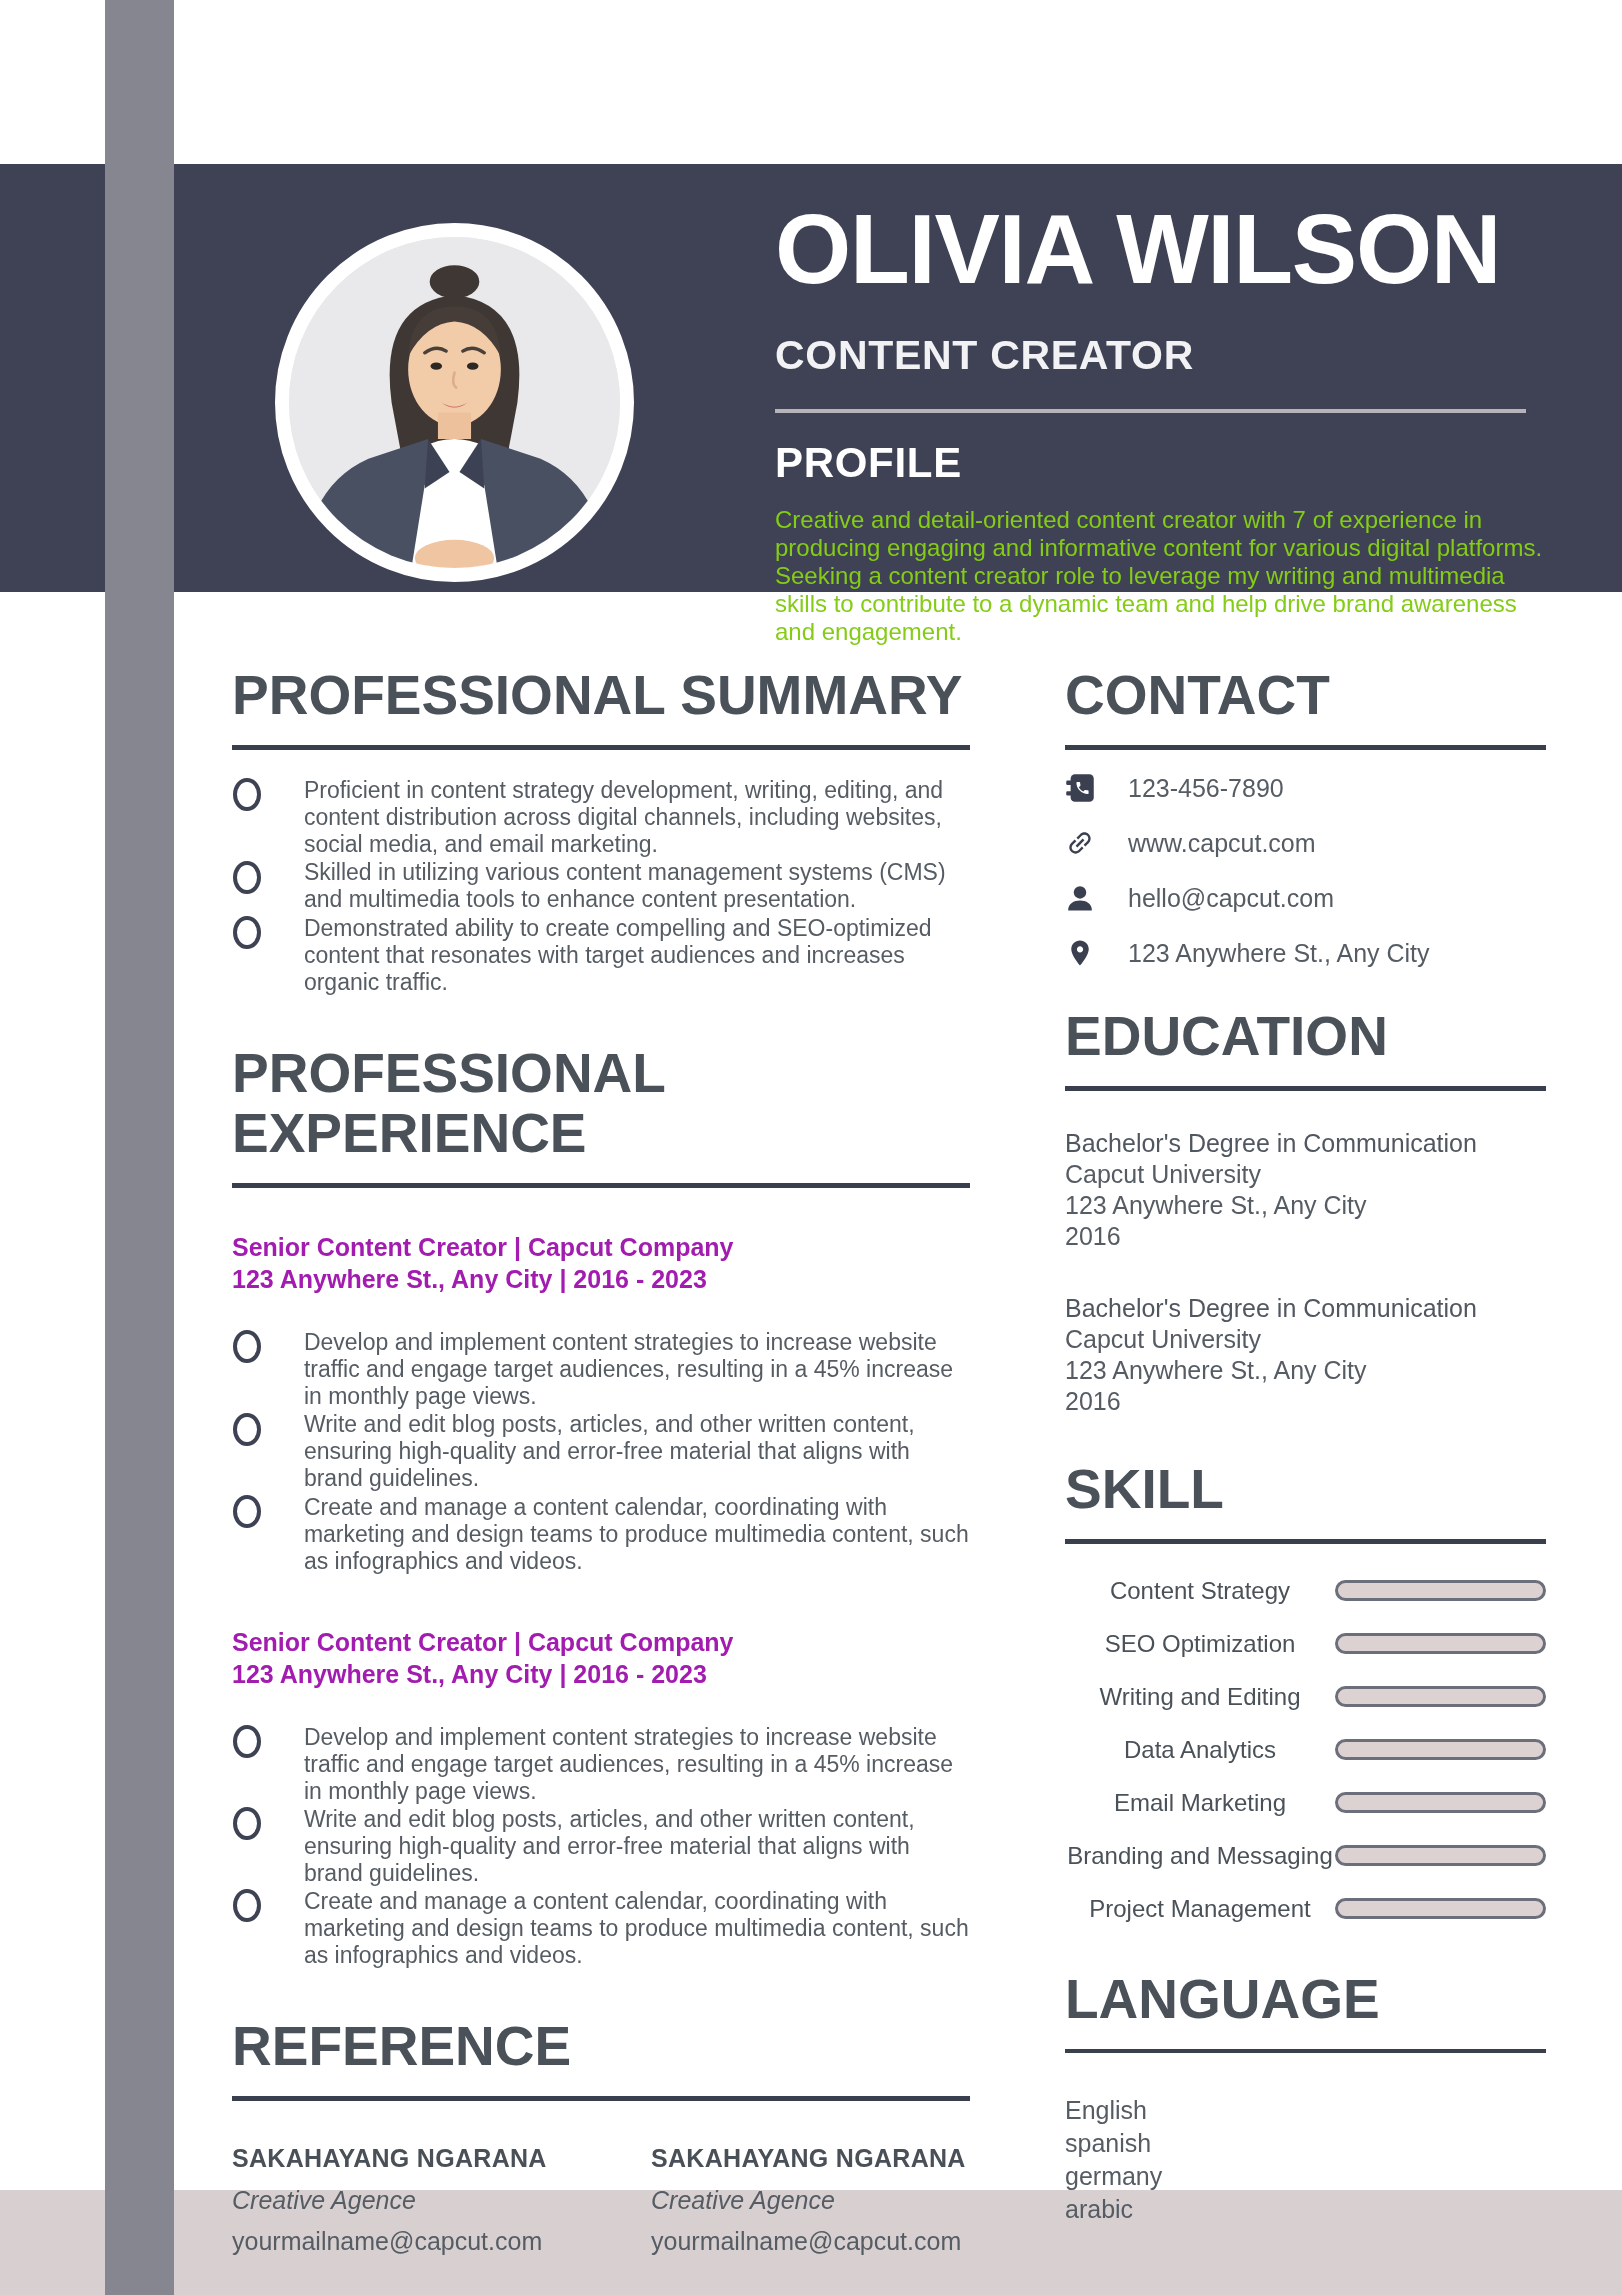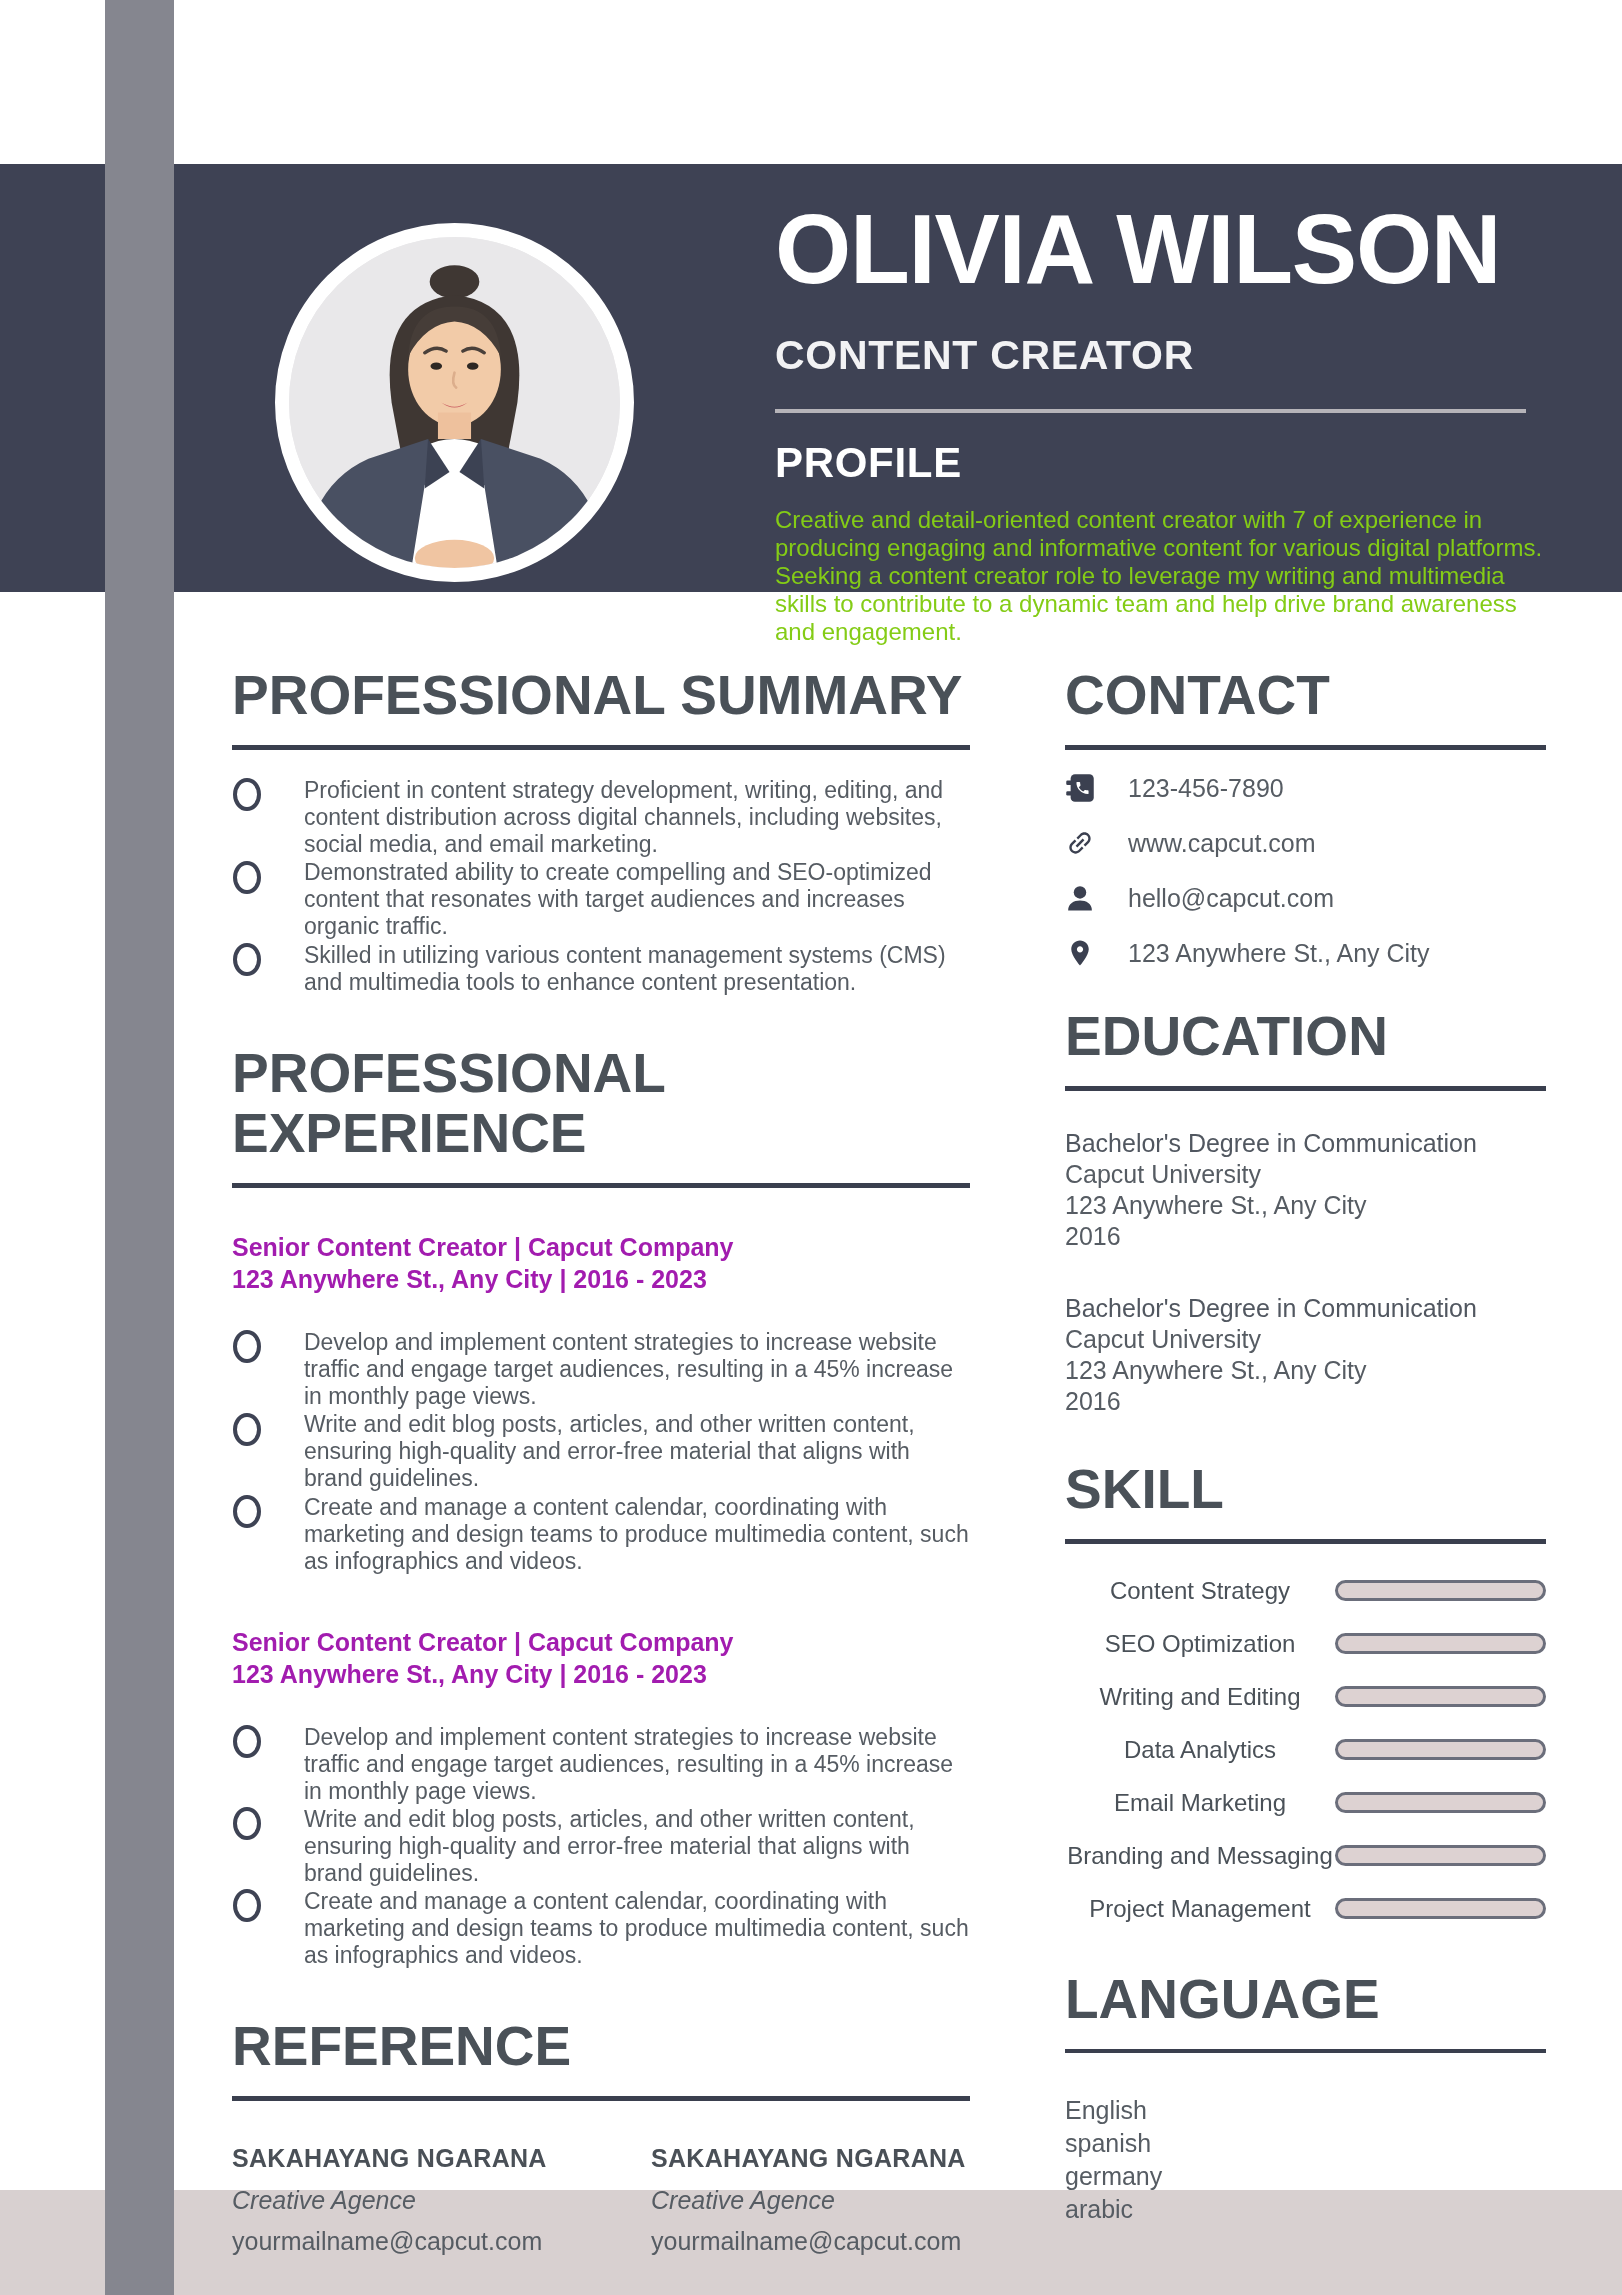--- a/index.html
+++ b/index.html
@@ -106,25 +106,25 @@
     <section>
       <h3 class="sec">PROFESSIONAL SUMMARY</h3>
       <div class="rule"></div>
       <ul class="bullets">
         <li>
             <span class="ring"></span>
             <span class="btext">Proficient in content strategy development, writing, editing, and content distribution across digital channels, including websites, social media, and email marketing.</span>
           </li>
         <li>
             <span class="ring"></span>
+            <span class="btext">Skilled in utilizing various content management systems (CMS) and multimedia tools to enhance content presentation.</span>
+          </li>
+        <li>
+            <span class="ring"></span>
             <span class="btext">Demonstrated ability to create compelling and SEO-optimized content that resonates with target audiences and increases organic traffic.</span>
-          </li>
-        <li>
-            <span class="ring"></span>
-            <span class="btext">Skilled in utilizing various content management systems (CMS) and multimedia tools to enhance content presentation.</span>
           </li>
       </ul>
     </section>
 
     <section class="sec-gap">
       <h3 class="sec">PROFESSIONAL EXPERIENCE</h3>
       <div class="rule"></div>
 
       <div class="job">
         <div class="job-head">Senior Content Creator | Capcut Company</div>

